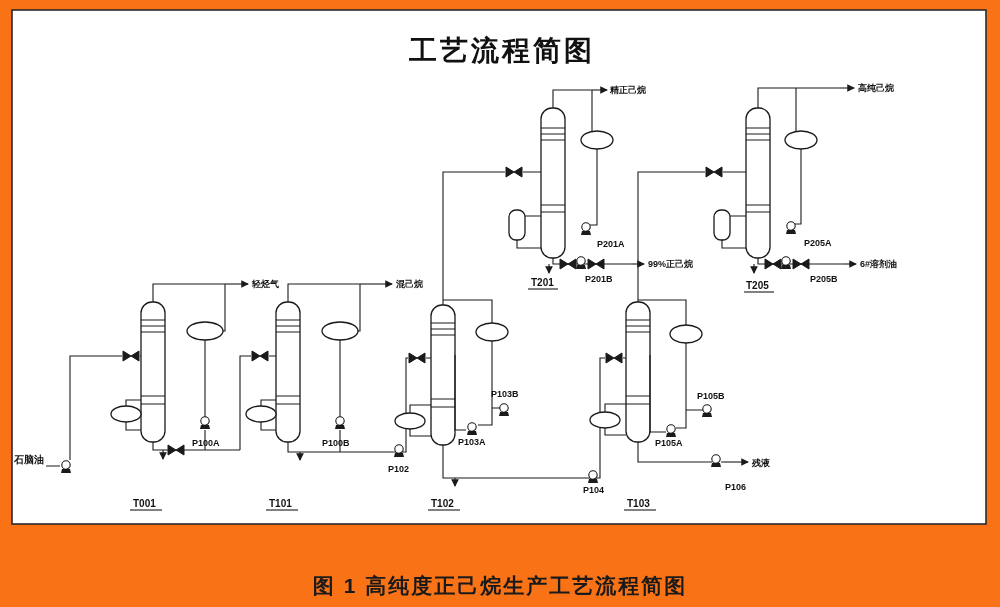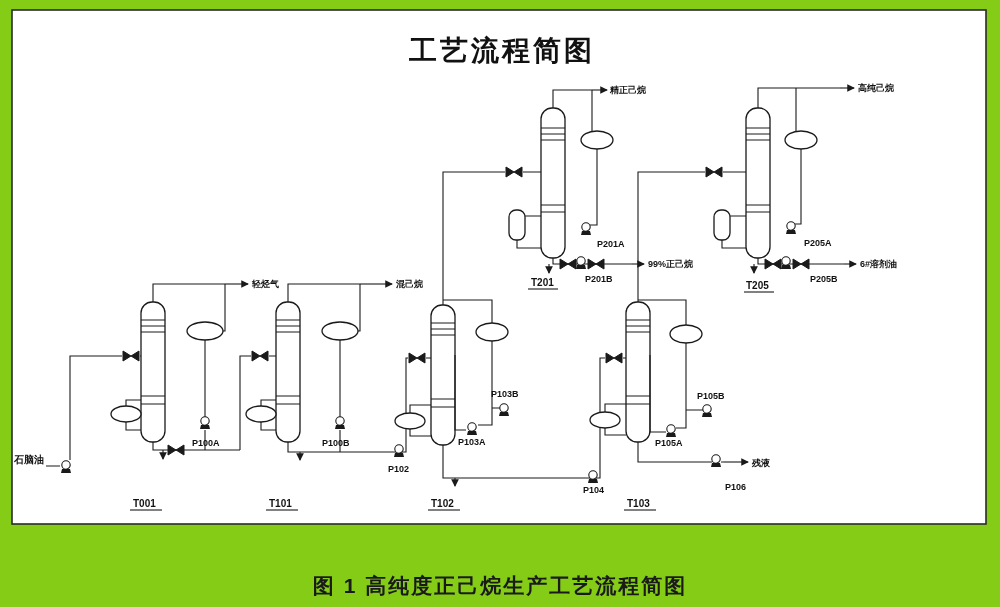--- a/index.html
+++ b/index.html
@@ -1,16 +1,16 @@
 <!DOCTYPE html>
 <html><head>
 <meta charset="utf-8">
 <style>
   html,body{margin:0;padding:0;background:#ffffff;}
-  .page{position:relative;width:1000px;height:607px;background:#84cc16;font-family:"Liberation Sans",sans-serif;}
+  .page{position:relative;width:1000px;height:607px;background:#f97316;font-family:"Liberation Sans",sans-serif;}
   svg{display:block;}
   .pipe{stroke:#1a1a1a;stroke-width:1.1;fill:none;}
   .vessel{stroke:#1a1a1a;stroke-width:1.3;fill:#ffffff;}
   .tray{stroke:#1a1a1a;stroke-width:1;fill:none;}
   .lbl{font-family:"Liberation Sans",sans-serif;font-size:9px;font-weight:700;fill:#111111;}
   .eqlbl{font-family:"Liberation Sans",sans-serif;font-size:10px;font-weight:700;fill:#111111;}
   .title-text{font-family:"Liberation Serif",serif;font-size:28px;font-weight:700;fill:#111111;letter-spacing:3px;}
   .caption-text{font-family:"Liberation Sans",sans-serif;font-size:21px;font-weight:700;fill:#1a1a1a;letter-spacing:2px;}
 </style>
 </head>

